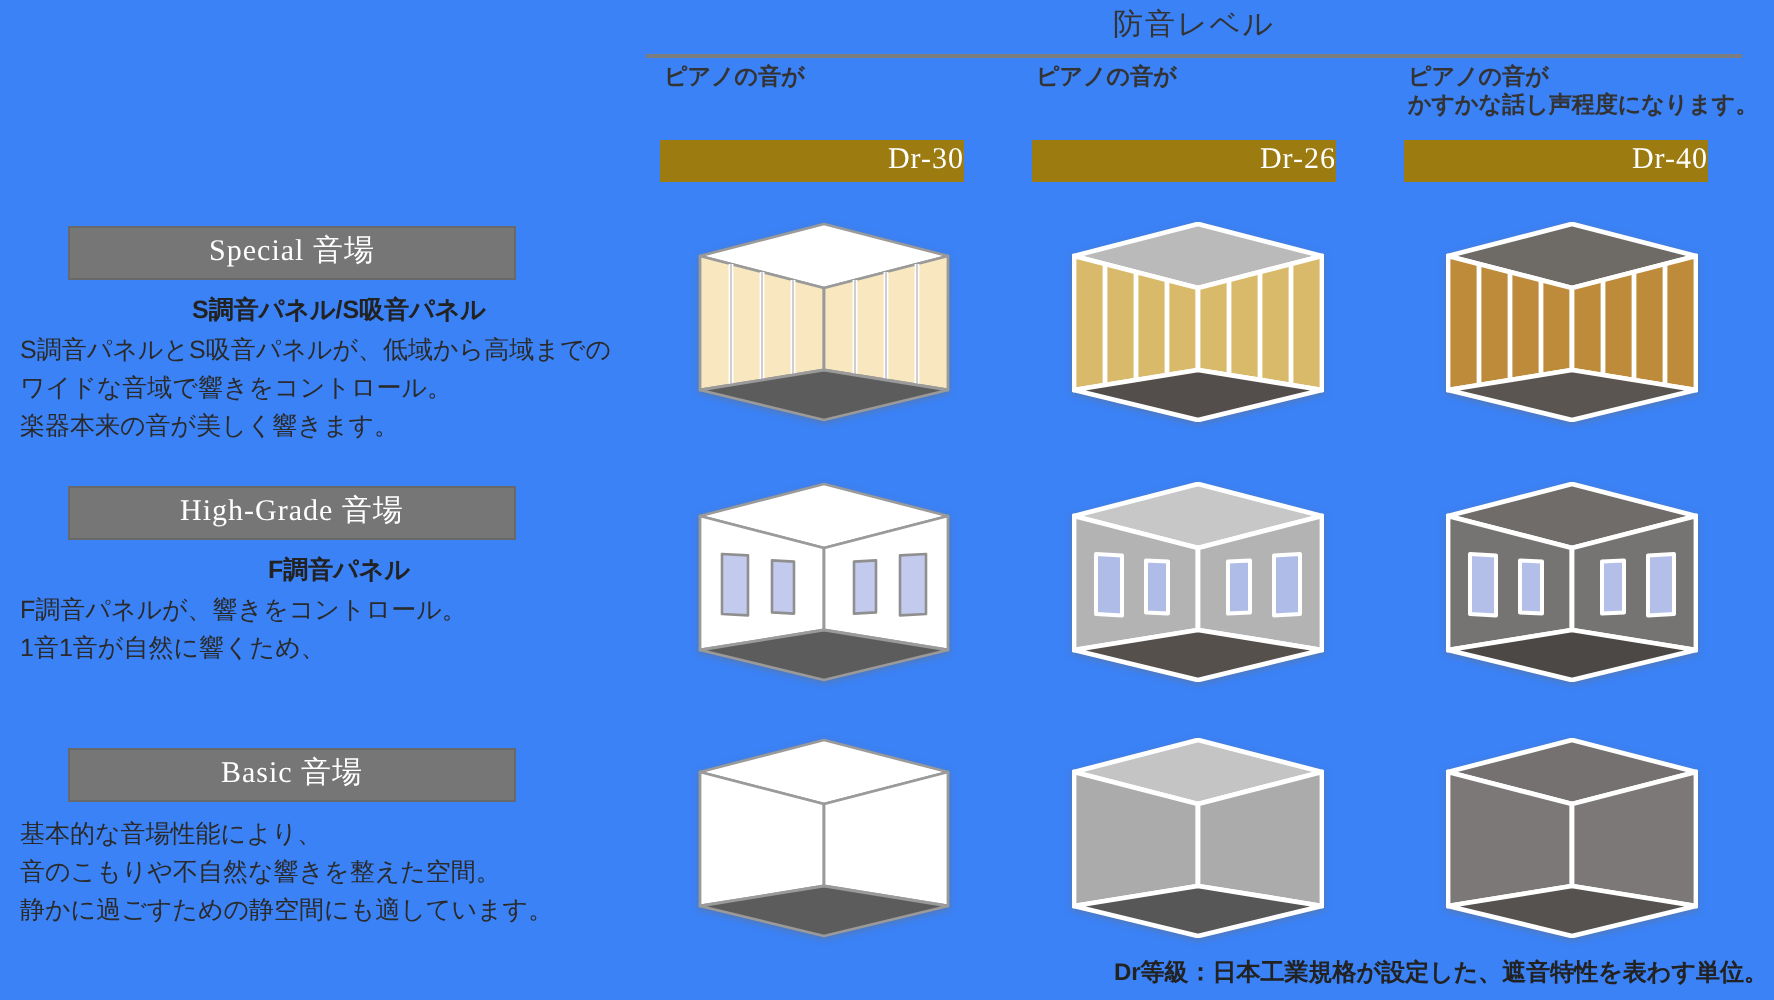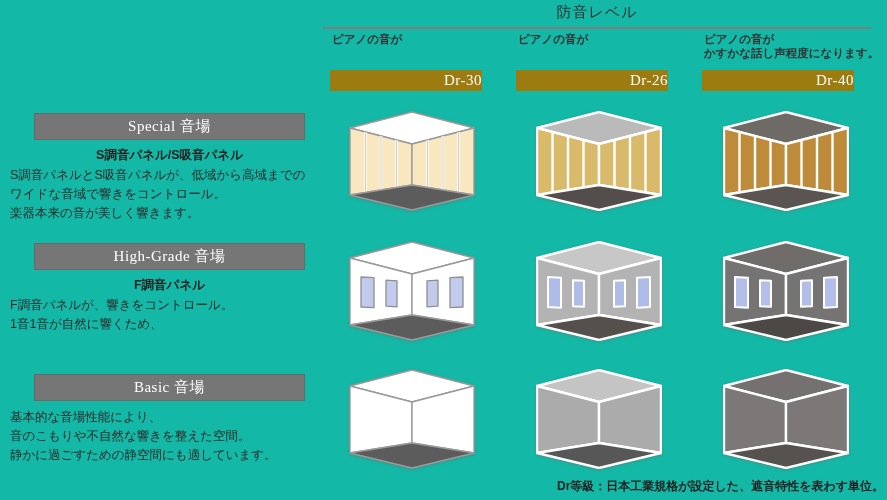--- a/index.html
+++ b/index.html
@@ -2,21 +2,21 @@
 <html><head>
 <meta charset="utf-8">
 <style>
   * { margin: 0; padding: 0; box-sizing: border-box; }
   html, body { background: #ffffff; }
   body { font-family: "Liberation Sans", "DejaVu Sans", sans-serif; }
 
   #canvas {
     position: relative;
     width: 887px; height: 500px;
-    background: #14b8a6;
+    background: #3b82f6;
     overflow: hidden;
   }
 
   .grid-title {
     position: absolute; top: 3px; left: 323px; width: 548px;
     text-align: center;
     font-size: 15px; color: #333333; letter-spacing: 1px;
   }
   .grid-rule {
     position: absolute; top: 27px; left: 323px; width: 548px; height: 2px;
@@ -30,21 +30,21 @@
     white-space: nowrap;
   }
   .colhead .badge {
     position: absolute; top: 70px; left: 0; width: 152px; height: 21px;
     background: #9c7b10; color: #ffffff;
     font-family: "Liberation Serif", "DejaVu Serif", serif;
     font-size: 15px; line-height: 21px; text-align: right; letter-spacing: .5px;
   }
 
   .rowhead {
-    position: absolute; left: 34px; width: 271px; height: 27px;
+    position: absolute; left: 34px; width: 224px; height: 27px;
     background: #767676; border: 1px solid #696969;
     color: #ffffff; text-align: center;
     font-family: "Liberation Serif", "DejaVu Serif", serif;
     font-size: 15px; line-height: 25px; letter-spacing: .5px;
   }
   .subtitle {
     position: absolute; left: 34px; width: 271px; text-align: center;
     font-size: 12.5px; font-weight: bold; color: #222222;
   }
   .bodytext {

